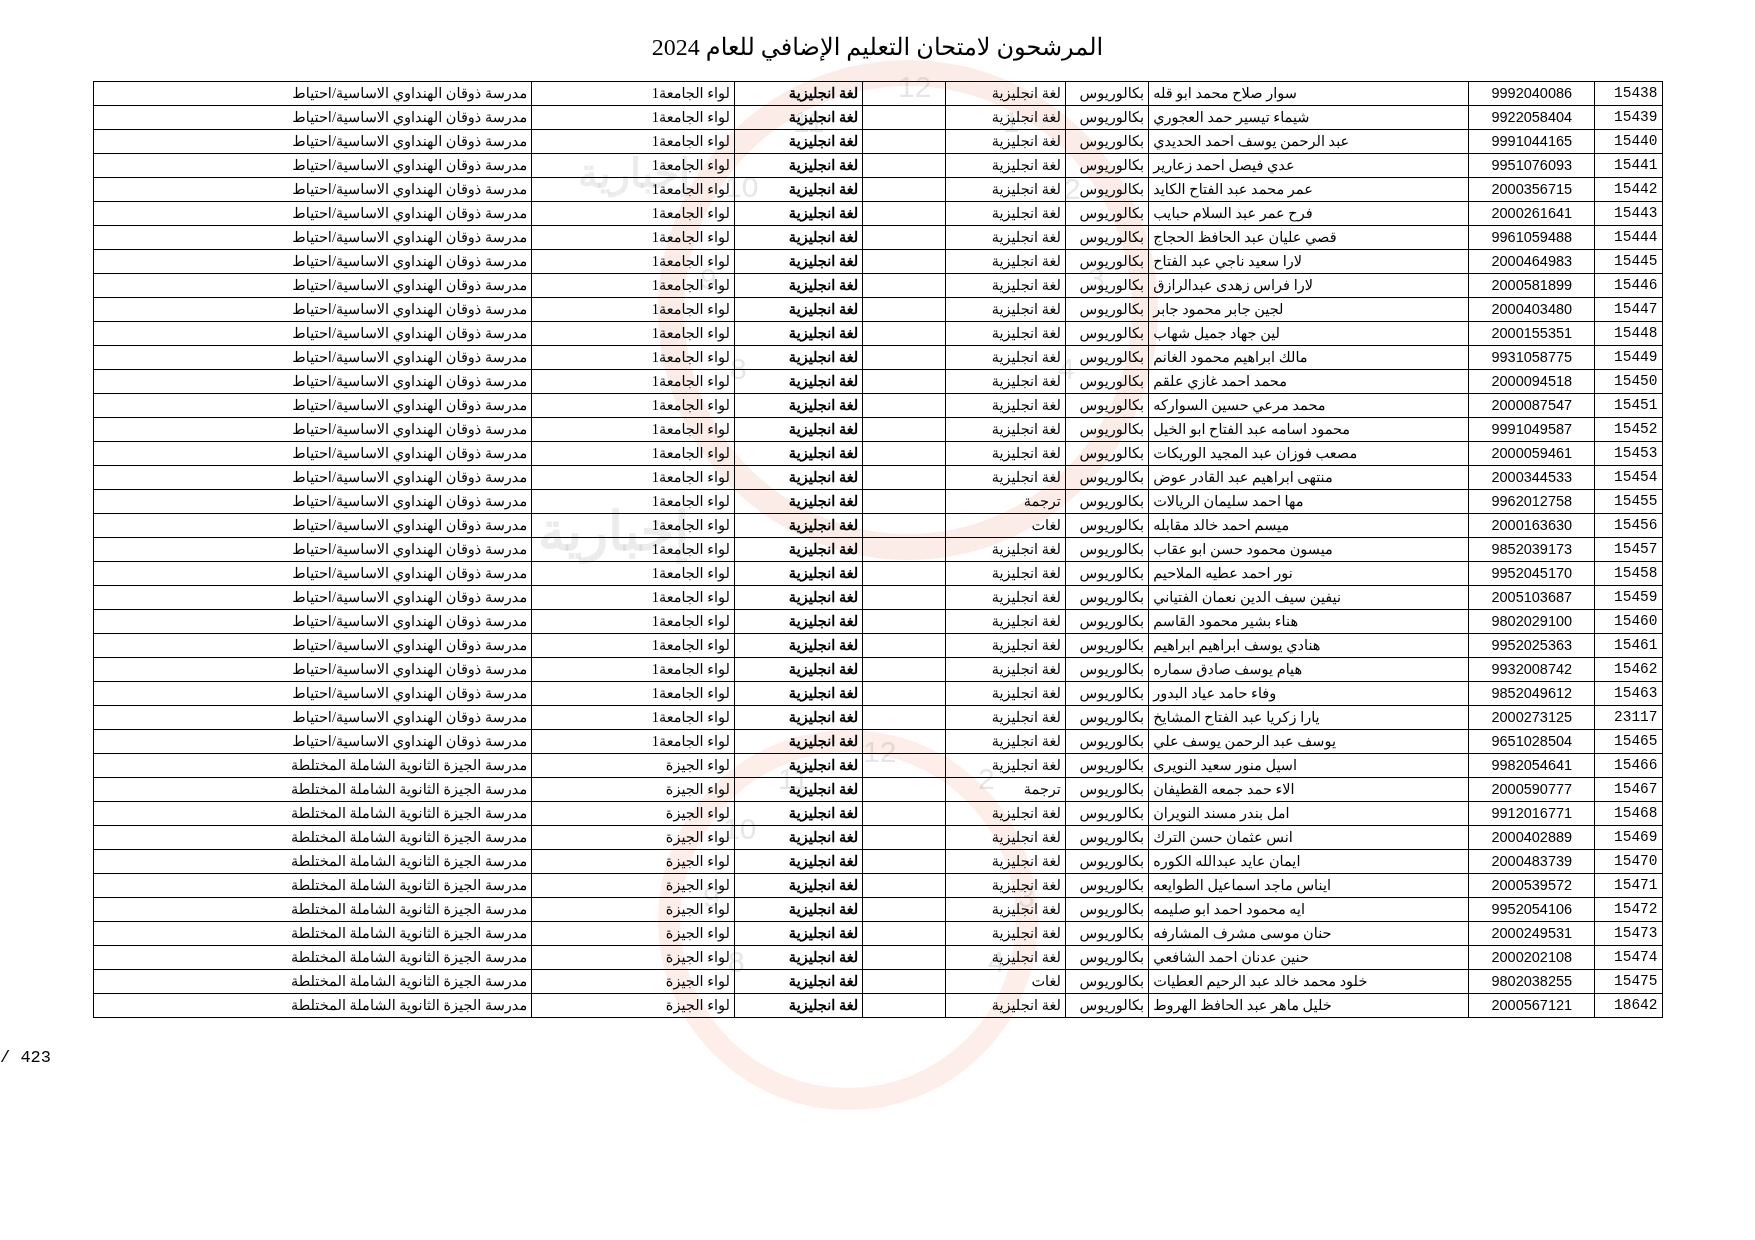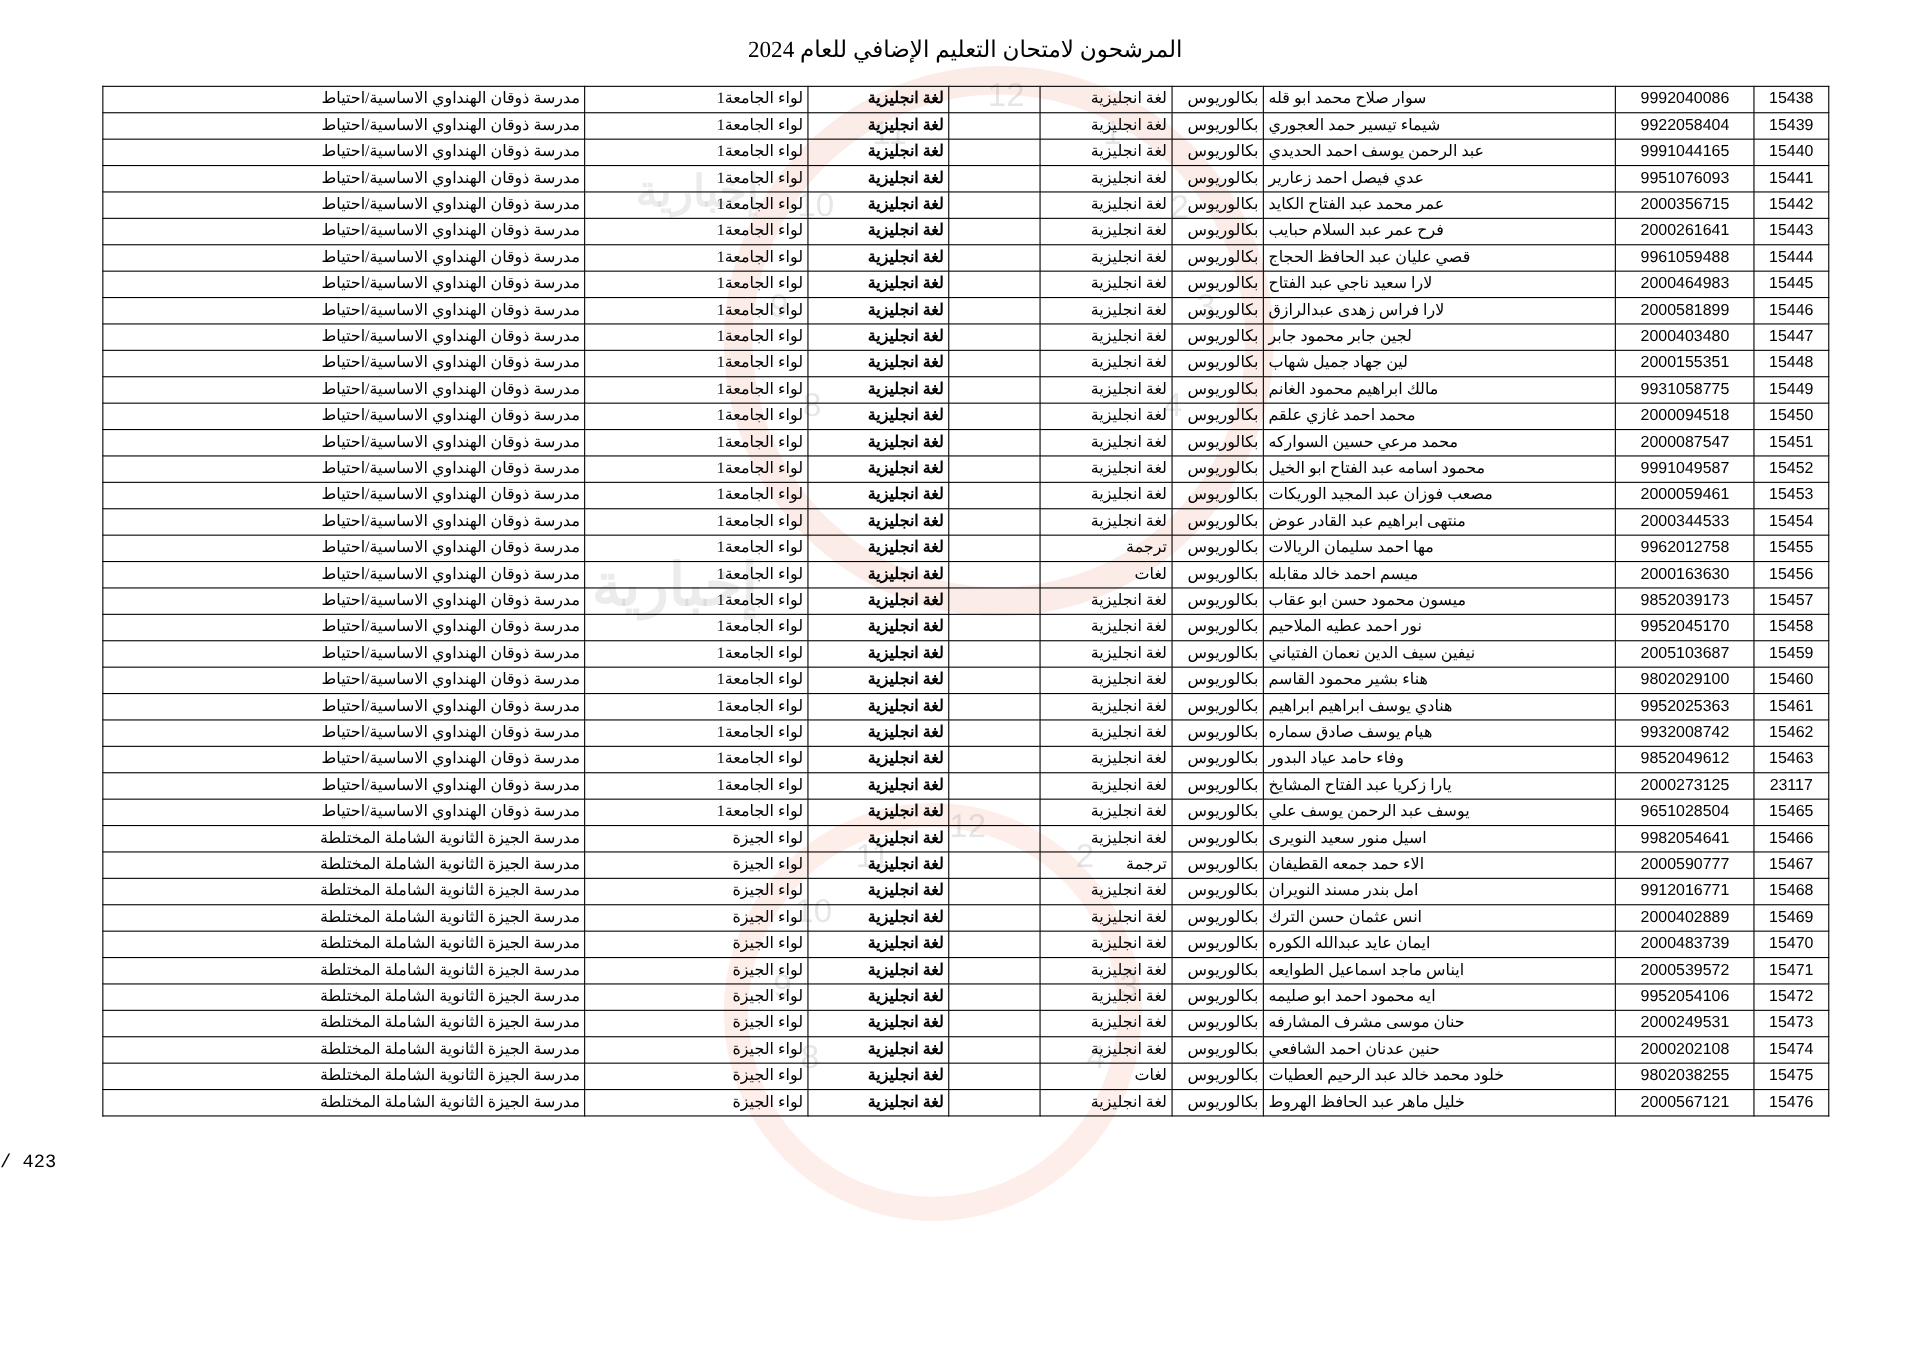--- a/index.html
+++ b/index.html
@@ -60,21 +60,21 @@
   .wm-sm{
     left:560px; top:150px;
     font-size:40px;
   }
 
   
   .doc-title{
     position:relative;
     z-index:2;
     text-align:center;
-    font-size:21px;
+    font-size:24px;
     padding-top:33px;
     color:#000;
     font-family:"Liberation Serif","DejaVu Serif",serif;
     white-space:nowrap;
   }
 
   
   .table-wrap{
     position:relative;
     z-index:2;
@@ -103,21 +103,21 @@
   col.c-seq    {width:63px;}
   col.c-nid    {width:118px;}
   col.c-name   {width:300px;}
   col.c-degree {width:78px;}
   col.c-spec   {width:112px;}
   col.c-gap    {width:78px;}
   col.c-subject{width:120px;}
   col.c-dist   {width:190px;}
   col.c-school {width:411px;}
 
-  td.seq      {text-align:center;font-family:Liberation Sans, sans-serif;font-size:15px;}
+  td.seq      {font-family:Liberation Mono, monospace;font-size:15px;}
   td.nid      {text-align:center;font-family:"Liberation Sans",sans-serif;font-size:15px;}
   td.name     {text-align:left;padding-left:8px;margin-left:27px;}
   td.degree   {text-align:right;}
   td.spec     {text-align:right;}
   td.gap      {}
   td.subject  {text-align:right;font-weight:bold;}
   td.dist     {text-align:right;}
   td.school   {text-align:right;padding-left:10px;}
 
   
@@ -592,21 +592,21 @@
           <td class="nid">9802038255</td>
           <td class="name">خلود محمد خالد عبد الرحيم العطيات</td>
           <td class="degree">بكالوريوس</td>
           <td class="spec">لغات</td>
           <td class="gap"></td>
           <td class="subject">لغة انجليزية</td>
           <td class="dist">لواء الجيزة</td>
           <td class="school">مدرسة الجيزة الثانوية الشاملة المختلطة</td>
         </tr>
         <tr>
-          <td class="seq">15476</td>
+          <td class="seq">18642</td>
           <td class="nid">2000567121</td>
           <td class="name">خليل ماهر عبد الحافظ الهروط</td>
           <td class="degree">بكالوريوس</td>
           <td class="spec">لغة انجليزية</td>
           <td class="gap"></td>
           <td class="subject">لغة انجليزية</td>
           <td class="dist">لواء الجيزة</td>
           <td class="school">مدرسة الجيزة الثانوية الشاملة المختلطة</td>
         </tr>
       </tbody>

